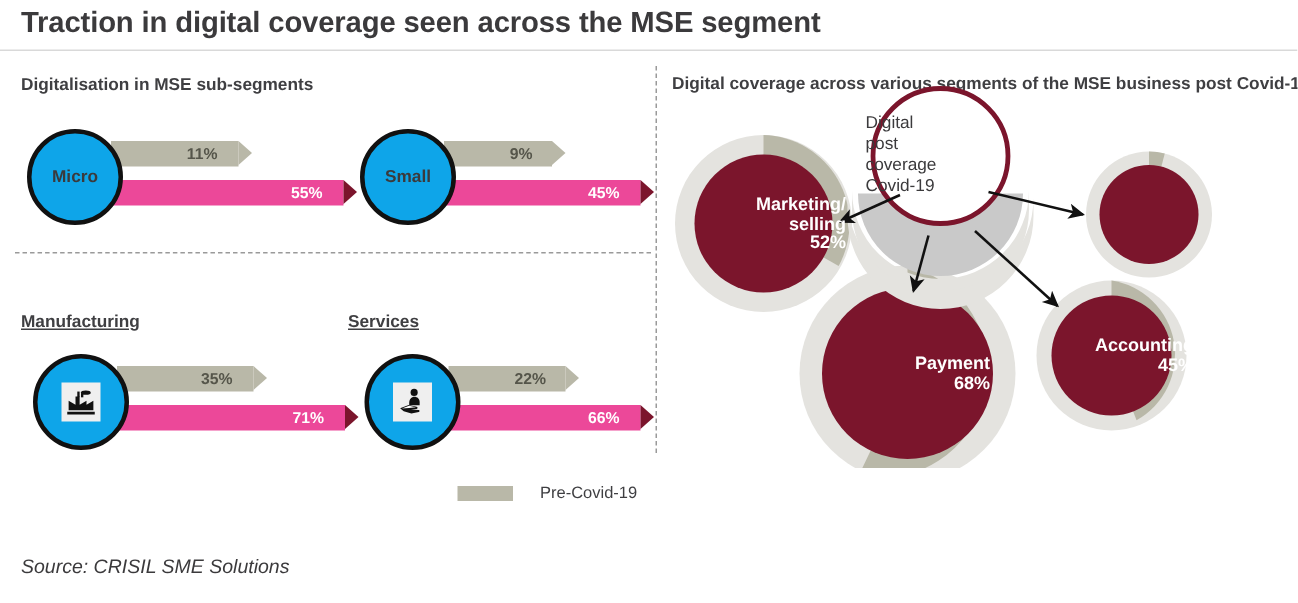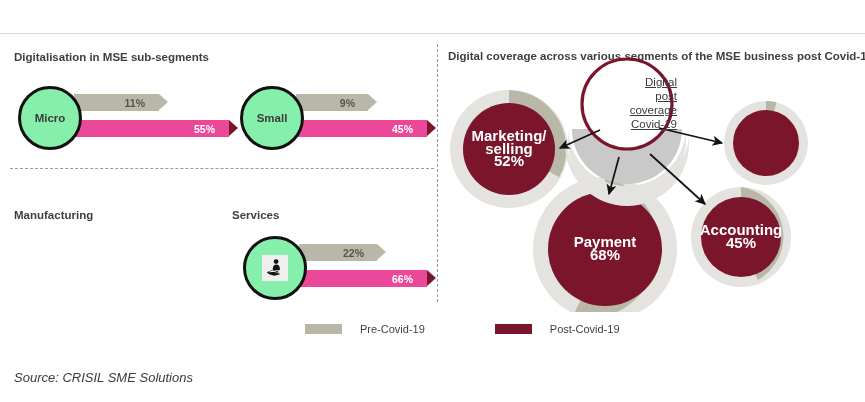--- a/index.html
+++ b/index.html
@@ -36,28 +36,29 @@
   }
 
   
   .sec-head{
     position:absolute;font-size:11.5px;font-weight:bold;color:#3f3f42;
     white-space:nowrap;
   }
   .sub-head{
     position:absolute;font-size:11.5px;font-weight:bold;color:#3f3f42;
     white-space:nowrap;
+    text-decoration:underline;
   }
 
   
   .bargroup{position:absolute;}
   .bg-circle{
     position:absolute;left:0;top:0;
     width:64px;height:64px;border-radius:50%;
-    background:#86efac;border:3.2px solid #111111;
+    background:#0ea5e9;border:3.2px solid #111111;
     box-sizing:border-box;
     display:flex;align-items:center;justify-content:center;
     z-index:3;
   }
   .bg-circle-label{
     font-size:11.5px;font-weight:bold;color:#3b3a3c;
   }
   .bg-icon{
     width:26px;height:26px;background:#efefef;
     display:flex;align-items:center;justify-content:center;
@@ -84,29 +85,29 @@
   .chev.post .chev-shape{border-left:9px solid #7b152c;}
 
   
   .panel-head{
     position:absolute;left:448px;top:50px;
     font-size:11.5px;font-weight:bold;color:#3f3f42;white-space:nowrap;
   }
   .bubbles{position:absolute;left:437px;top:44px;width:428px;height:268px;}
   .bubble-label{
     position:absolute;
-    color:#ffffff;font-size:15px;font-weight:bold;
-    text-align:center;line-height:12.5px;
+    color:#ffffff;font-size:12px;font-weight:bold;
+    text-align:right;line-height:12.5px;
     pointer-events:none;
     white-space:nowrap;
   }
   .center-label{
     position:absolute;
     color:#3b3a3c;font-size:11.5px;font-weight:normal;
-    text-align:right;line-height:14px;white-space:nowrap;text-decoration:underline;
+    text-align:left;line-height:14px;white-space:nowrap;
   }
 
   
   .legend{position:absolute;left:305px;top:323px;display:flex;align-items:center;gap:16px;}
   .lg-item{display:flex;align-items:center;margin-right:54px;}
   .lg-sw{width:37px;height:10px;margin-right:18px;}
   .lg-sw.pre{background:#b9b8a8;}
   .lg-sw.post{background:#7b152c;}
   .lg-tx{font-size:11px;color:#3f3f42;white-space:nowrap;}
 
@@ -114,20 +115,21 @@
   .source{
     position:absolute;left:14px;top:370px;
     font-size:13px;font-style:italic;color:#3b3a3c;white-space:nowrap;
   }
 </style>
 </head>
 <body>
 
 <div id="page">
 
+  <div class="title">Traction in digital coverage seen across the MSE segment</div>
   <div class="title-rule"></div>
 
   <div class="v-divider"></div>
   <div class="h-divider"></div>
 
   <div class="sec-head" style="left:14px;top:51px;">Digitalisation in MSE sub-segments</div>
 
   <div class="bargroup" style="left:18px;top:86px;width:210px;height:66px;">
     <div class="chev pre" style="left:56px;top:8px;width:85px;">
       <span class="val" style="right:14px;">11%</span>
@@ -153,20 +155,40 @@
     </div>
     <div class="bg-circle">
       <span class="bg-circle-label">Small</span>
     </div>
   </div>
 
 
   <div class="sub-head" style="left:14px;top:209px;">Manufacturing</div>
   <div class="sub-head" style="left:232px;top:209px;">Services</div>
 
+  <div class="bargroup" style="left:22px;top:236px;width:210px;height:66px;">
+    <div class="chev pre" style="left:56px;top:8px;width:91px;">
+      <span class="val" style="right:14px;">35%</span>
+      <span class="chev-shape"></span>
+    </div>
+    <div class="chev post" style="left:56px;top:34px;width:152px;">
+      <span class="val" style="right:14px;">71%</span>
+      <span class="chev-shape"></span>
+    </div>
+    <div class="bg-circle">
+      <span class="bg-icon">
+        <svg width="22" height="22" viewBox="0 0 24 24" aria-hidden="true">
+          <path fill="#111" d="M2 21h20v-2H2v2zM3 18h18v-7l-5 3v-3l-5 3V8H8v6L3 11v7z"></path>
+          <ellipse cx="15.5" cy="5.2" rx="3.6" ry="1.5" fill="#111"></ellipse>
+          <rect x="9.3" y="4.4" width="1.7" height="4" fill="#111"></rect>
+          <rect x="12.0" y="5.6" width="1.7" height="3" fill="#111"></rect>
+        </svg>
+      </span>
+    </div>
+  </div>
 
   <div class="bargroup" style="left:243px;top:236px;width:193px;height:66px;">
     <div class="chev pre" style="left:56px;top:8px;width:78px;">
       <span class="val" style="right:13px;">22%</span>
       <span class="chev-shape"></span>
     </div>
     <div class="chev post" style="left:56px;top:34px;width:128px;">
       <span class="val" style="right:14px;">66%</span>
       <span class="chev-shape"></span>
     </div>
@@ -254,21 +276,17 @@
       <div>Accounting</div>
       <div>45%</div>
     </div>
   </div>
 
   <div class="legend">
     <div class="lg-item">
       <span class="lg-sw pre"></span>
       <span class="lg-tx">Pre-Covid-19</span>
     </div>
-    <div class="lg-item">
-      <span class="lg-sw post"></span>
-      <span class="lg-tx">Post-Covid-19</span>
-    </div>
   </div>
 
   <div class="source">Source: CRISIL SME Solutions</div>
 
 </div>
 
 </body></html>

